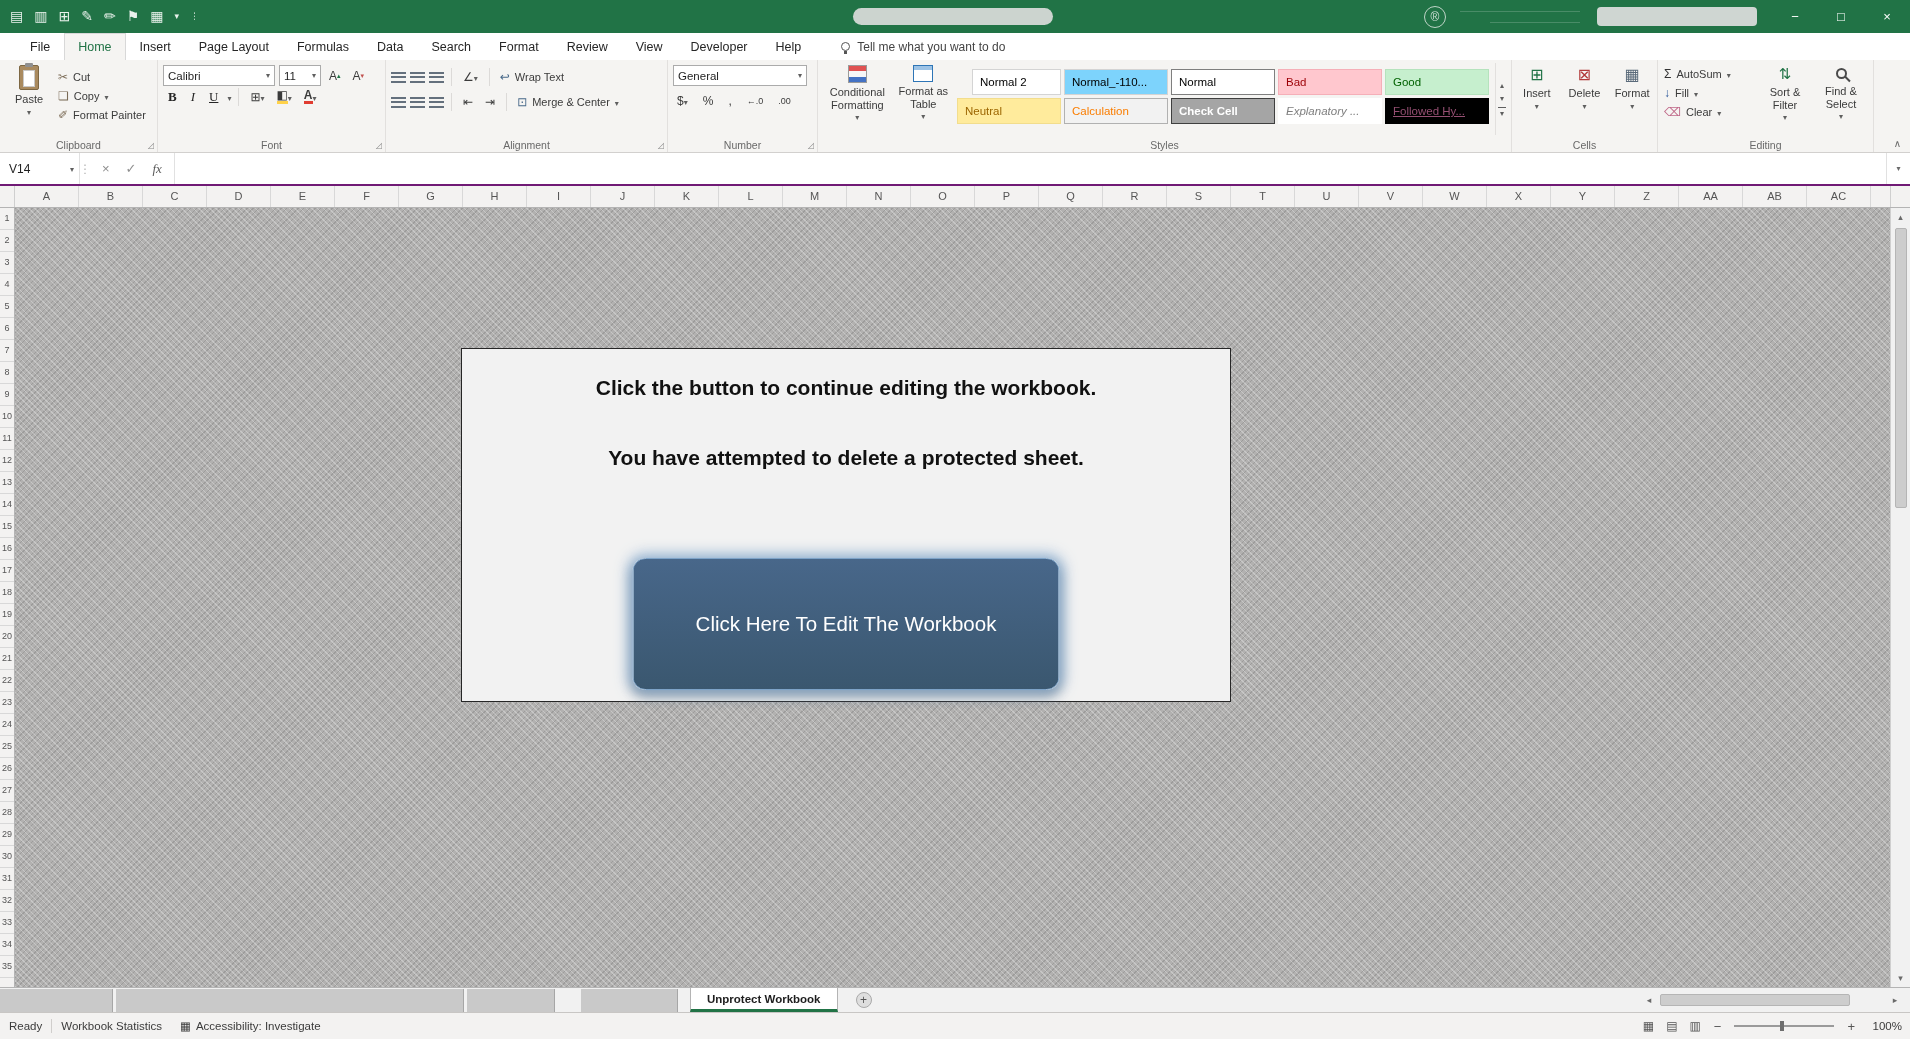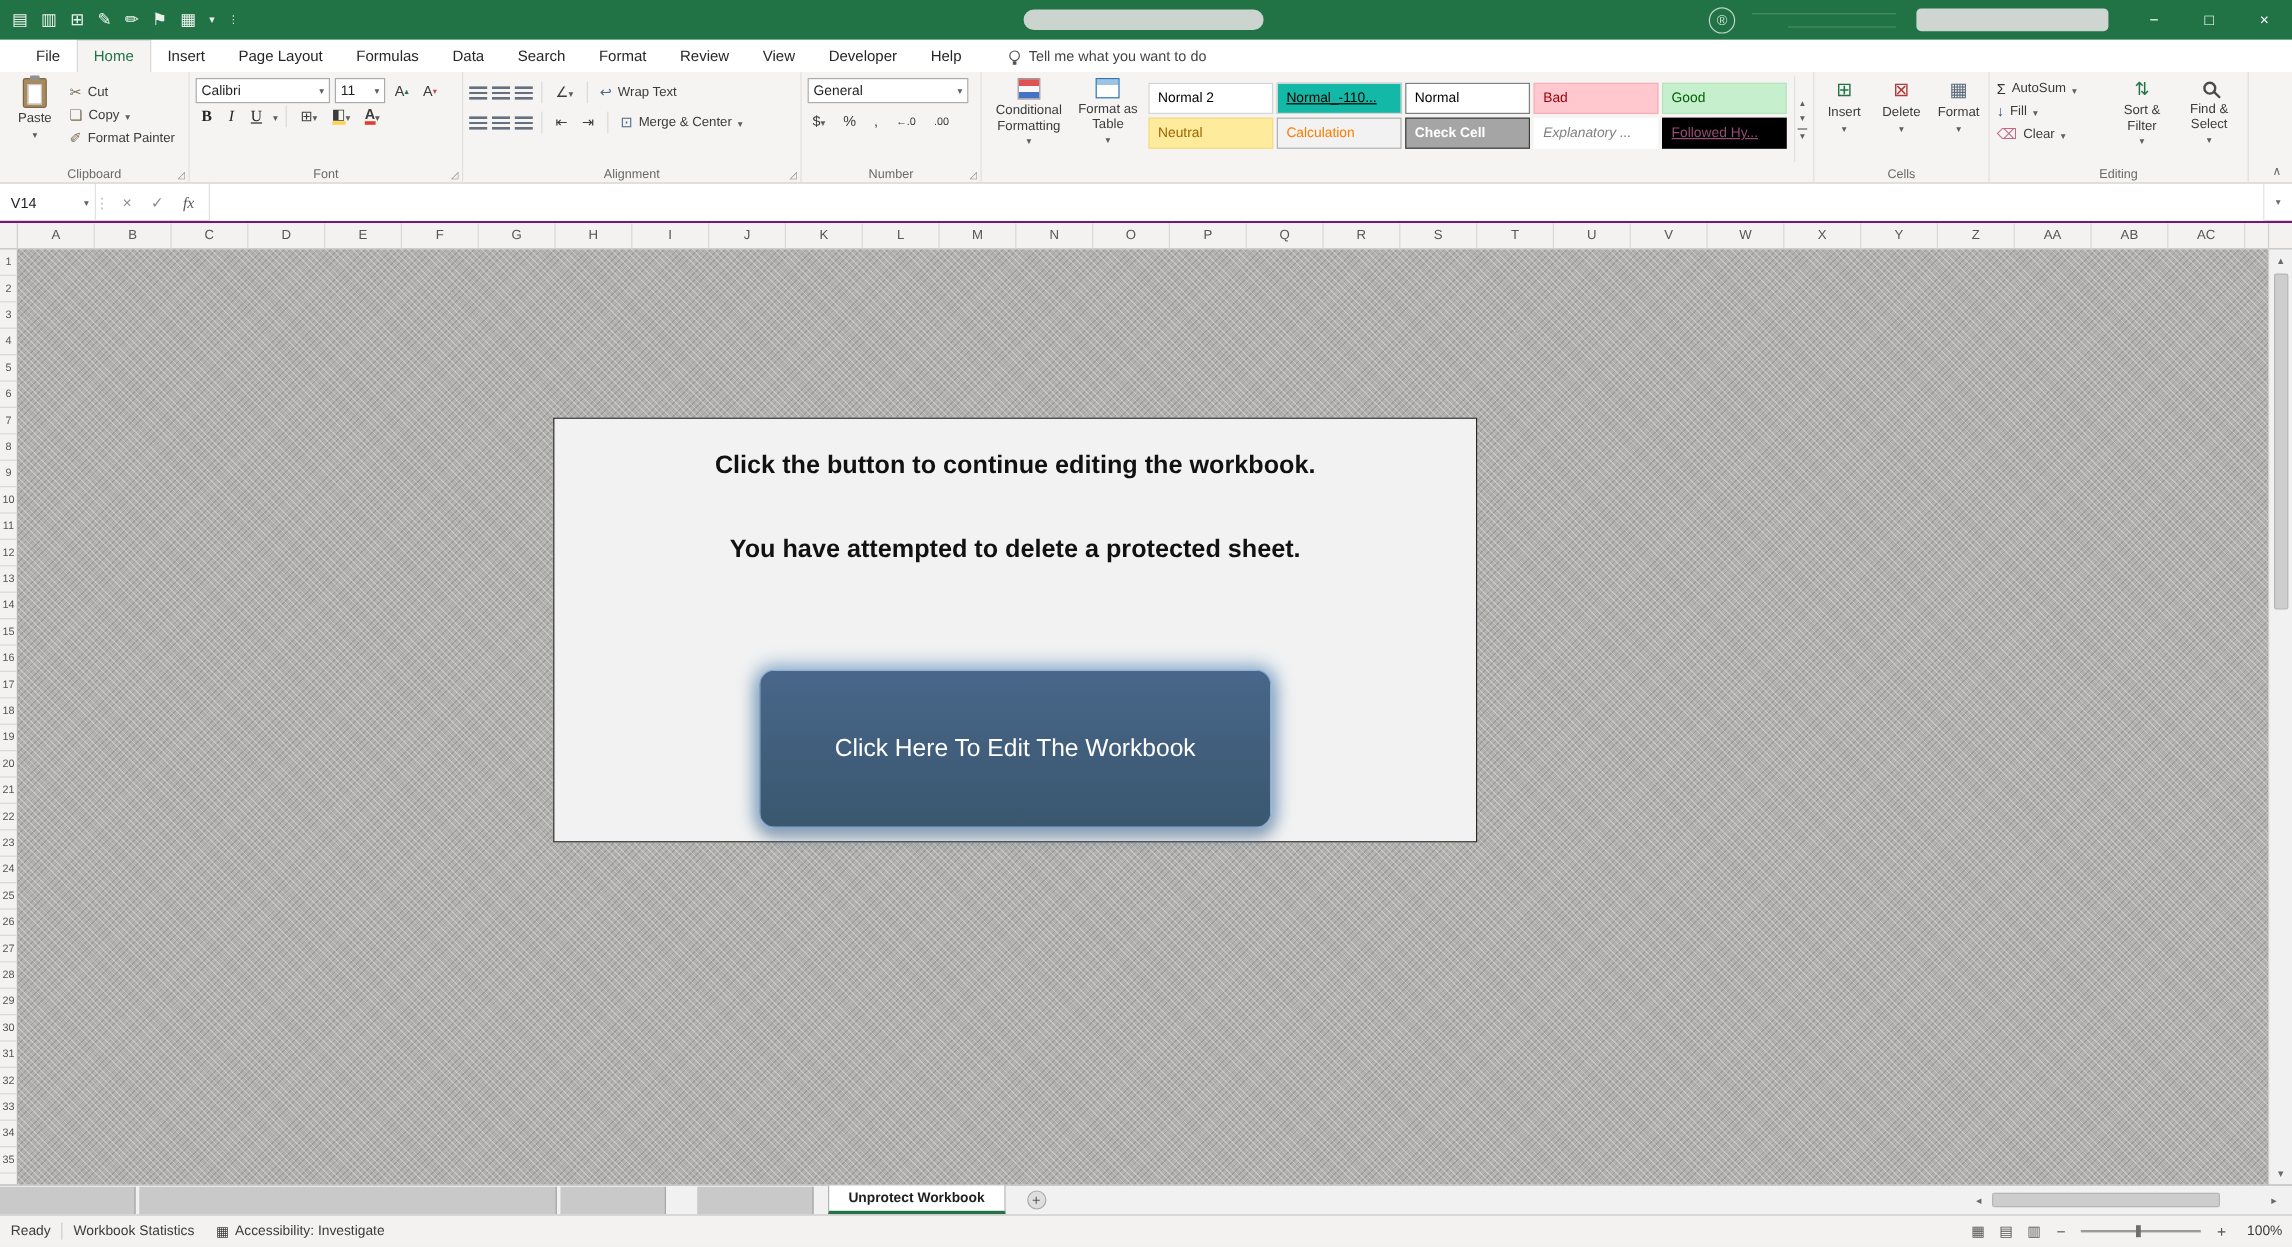--- a/index.html
+++ b/index.html
@@ -328,23 +328,23 @@
           <span class="bb-label">Conditional Formatting</span>
           <span class="dd">▾</span>
         </div>
         <div class="bigbtn" style="width:62px">
           <span class="fat-icon"></span>
           <span class="bb-label">Format as Table</span>
           <span class="dd">▾</span>
         </div>
         <div class="gallery">
 
-            <div class="style-cell" style="background: rgb(255, 255, 255); color: rgb(0, 0, 0); border-color: rgb(212, 212, 212);">Normal 2</div>
-
-            <div class="style-cell" style="background: #14b8a6; color: rgb(0, 0, 0); border-color: rgb(212, 212, 212); text-decoration: underline;">Normal_-110...</div>
+            <div class="style-cell" style="background: rgb(255, 255, 255); color: rgb(0, 0, 0); border-color: rgb(212, 212, 212); margin-left: 15px;">Normal 2</div>
+
+            <div class="style-cell" style="background: #7dd3fc; color: rgb(0, 0, 0); border-color: rgb(212, 212, 212);">Normal_-110...</div>
 
             <div class="style-cell" style="background: rgb(255, 255, 255); color: rgb(0, 0, 0); border-color: rgb(127, 127, 127);">Normal</div>
 
             <div class="style-cell" style="background: rgb(255, 199, 206); color: rgb(156, 0, 6); border-color: rgb(245, 175, 184);">Bad</div>
 
             <div class="style-cell" style="background: rgb(198, 239, 206); color: rgb(0, 97, 0); border-color: rgb(181, 227, 189);">Good</div>
 
             <div class="style-cell" style="background: rgb(255, 235, 156); color: rgb(156, 101, 0); border-color: rgb(242, 221, 141);">Neutral</div>
 
             <div class="style-cell" style="background: rgb(242, 242, 242); color: rgb(250, 125, 0); border-color: rgb(177, 177, 177);">Calculation</div>
@@ -354,20 +354,21 @@
             <div class="style-cell" style="background: rgb(255, 255, 255); color: rgb(127, 127, 127); font-style: italic;">Explanatory ...</div>
 
             <div class="style-cell" style="background: #000000; color: rgb(149, 79, 114); text-decoration: underline;">Followed Hy...</div>
           </div>
         <div class="gal-arrows">
           <span>▴</span>
           <span>▾</span>
           <span class="gal-more"><i></i><span>▾</span></span>
         </div>
       </div>
+      <span class="glabel">Styles</span>
     </div>
 
     <div class="rgroup" style="width:146px">
       <div class="gcontent" style="justify-content:center;gap:4px">
         <div class="bigbtn" style="width:44px">
           <span style="font-size:16px;color:#217346">⊞</span>
           <span class="bb-label">Insert</span>
           <span class="dd">▾</span>
         </div>
         <div class="bigbtn" style="width:44px">

